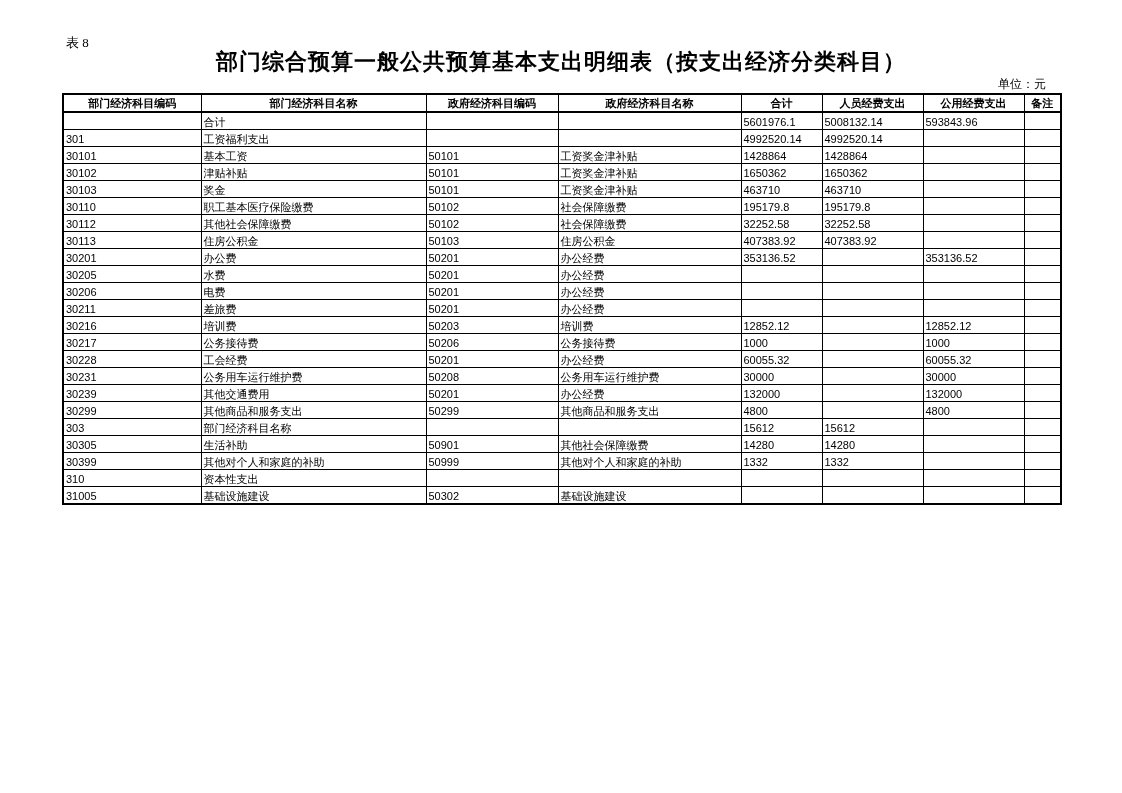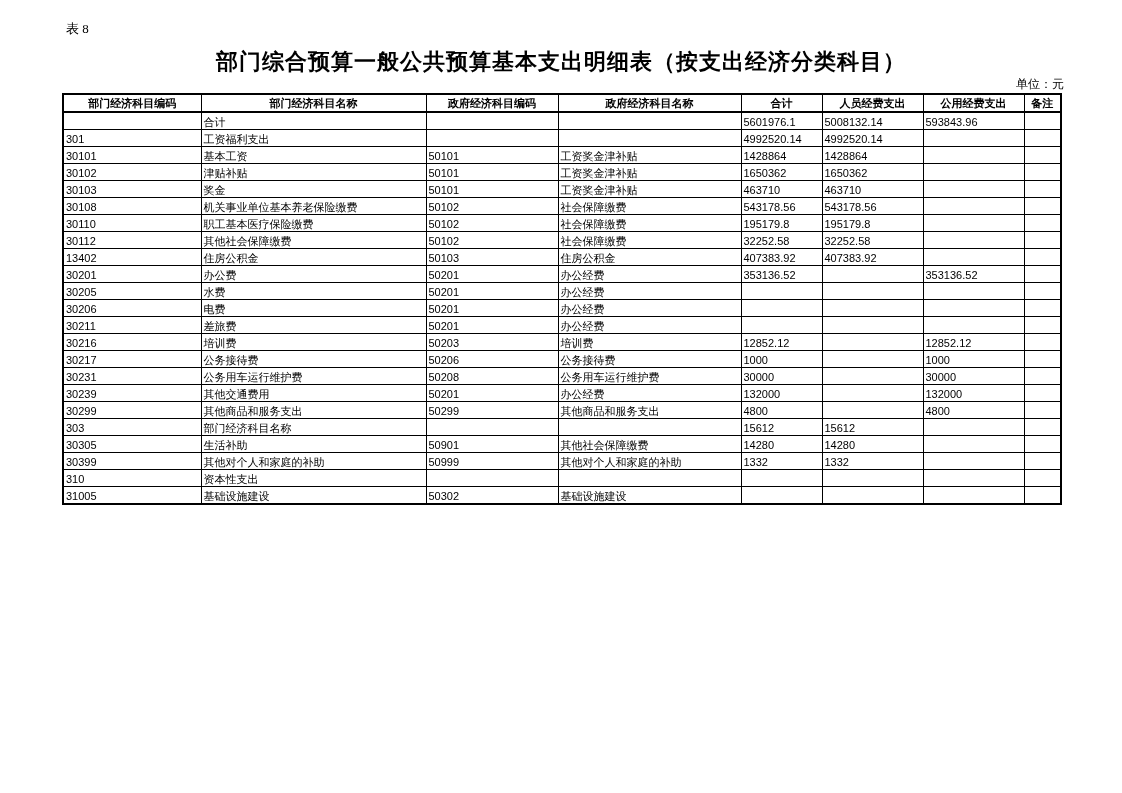--- a/index.html
+++ b/index.html
@@ -12,38 +12,38 @@
     width: 1122px;
     height: 793px;
     background: #ffffff;
     color: #000000;
     font-family: "Liberation Sans", "DejaVu Sans", sans-serif;
     overflow: hidden;
   }
   .table-tag {
     position: absolute;
     left: 66px;
-    top: 20px;
+    top: 34px;
     font-size: 13px;
     font-family: "Liberation Serif", "DejaVu Serif", serif;
   }
   .doc-title {
     position: absolute;
     left: 0;
     right: 0;
     top: 47px;
     text-align: center;
     font-size: 22px;
     font-weight: bold;
     letter-spacing: 1px;
     font-family: "Liberation Sans", "DejaVu Sans", sans-serif;
   }
   .unit-label {
     position: absolute;
-    right: 58px;
+    right: 76px;
     top: 76px;
     font-size: 12px;
     font-family: "Liberation Serif", "DejaVu Serif", serif;
   }
   table.budget {
     position: absolute;
     left: 62px;
     top: 93px;
     width: 998px;
     border-collapse: collapse;
@@ -160,51 +160,41 @@
           <td class="indent">30103</td>
           <td>奖金</td>
           <td>50101</td>
           <td>工资奖金津补贴</td>
           <td>463710</td>
           <td>463710</td>
           <td></td>
           <td></td>
         </tr>
         <tr>
-          <td class="indent">30108</td>
-          <td>机关事业单位基本养老保险缴费</td>
-          <td>50102</td>
-          <td>社会保障缴费</td>
-          <td>543178.56</td>
-          <td>543178.56</td>
-          <td></td>
-          <td></td>
-        </tr>
-        <tr>
           <td class="indent">30110</td>
           <td>职工基本医疗保险缴费</td>
           <td>50102</td>
           <td>社会保障缴费</td>
           <td>195179.8</td>
           <td>195179.8</td>
           <td></td>
           <td></td>
         </tr>
         <tr>
           <td class="indent">30112</td>
           <td>其他社会保障缴费</td>
           <td>50102</td>
           <td>社会保障缴费</td>
           <td>32252.58</td>
           <td>32252.58</td>
           <td></td>
           <td></td>
         </tr>
         <tr>
-          <td class="indent">13402</td>
+          <td class="indent">30113</td>
           <td>住房公积金</td>
           <td>50103</td>
           <td>住房公积金</td>
           <td>407383.92</td>
           <td>407383.92</td>
           <td></td>
           <td></td>
         </tr>
         <tr>
           <td class="indent">30201</td>
@@ -257,20 +247,30 @@
           <td></td>
         </tr>
         <tr>
           <td class="indent">30217</td>
           <td>公务接待费</td>
           <td>50206</td>
           <td>公务接待费</td>
           <td>1000</td>
           <td></td>
           <td>1000</td>
+          <td></td>
+        </tr>
+        <tr>
+          <td class="indent">30228</td>
+          <td>工会经费</td>
+          <td>50201</td>
+          <td>办公经费</td>
+          <td>60055.32</td>
+          <td></td>
+          <td>60055.32</td>
           <td></td>
         </tr>
         <tr>
           <td class="indent">30231</td>
           <td>公务用车运行维护费</td>
           <td>50208</td>
           <td>公务用车运行维护费</td>
           <td>30000</td>
           <td></td>
           <td>30000</td>

